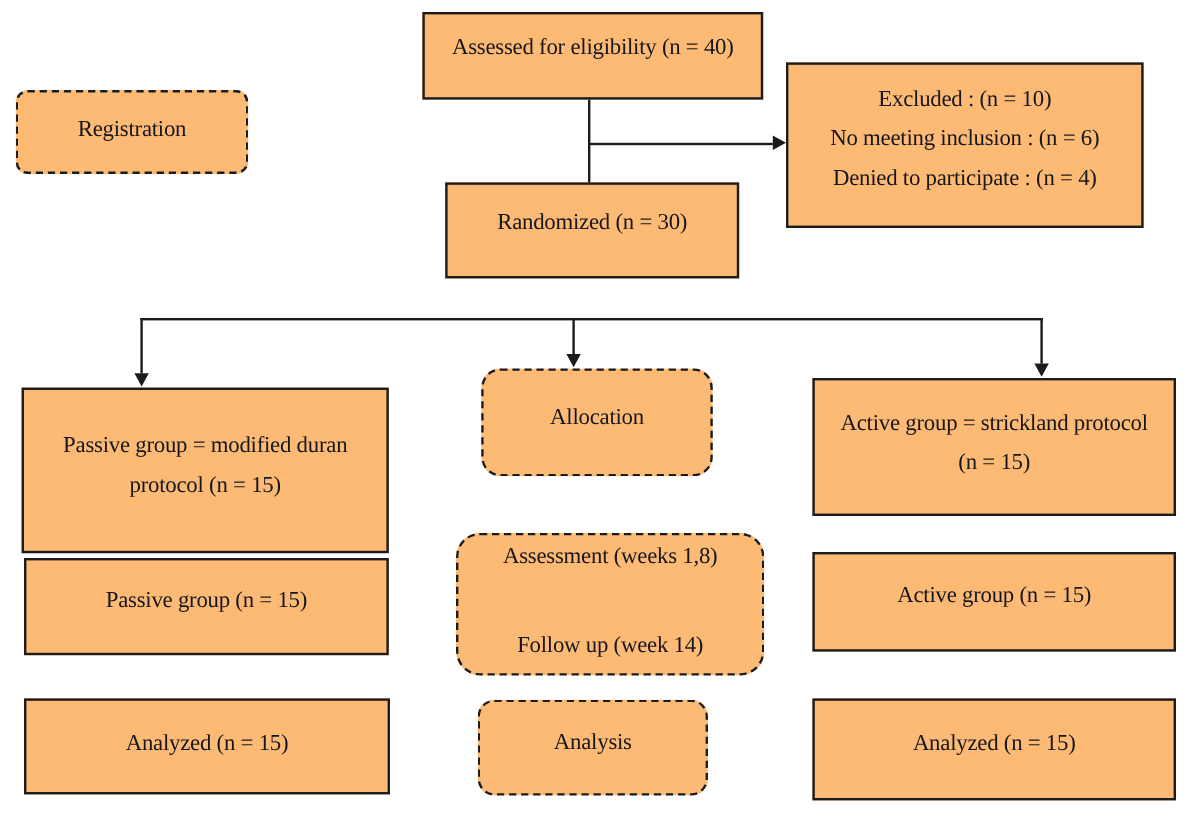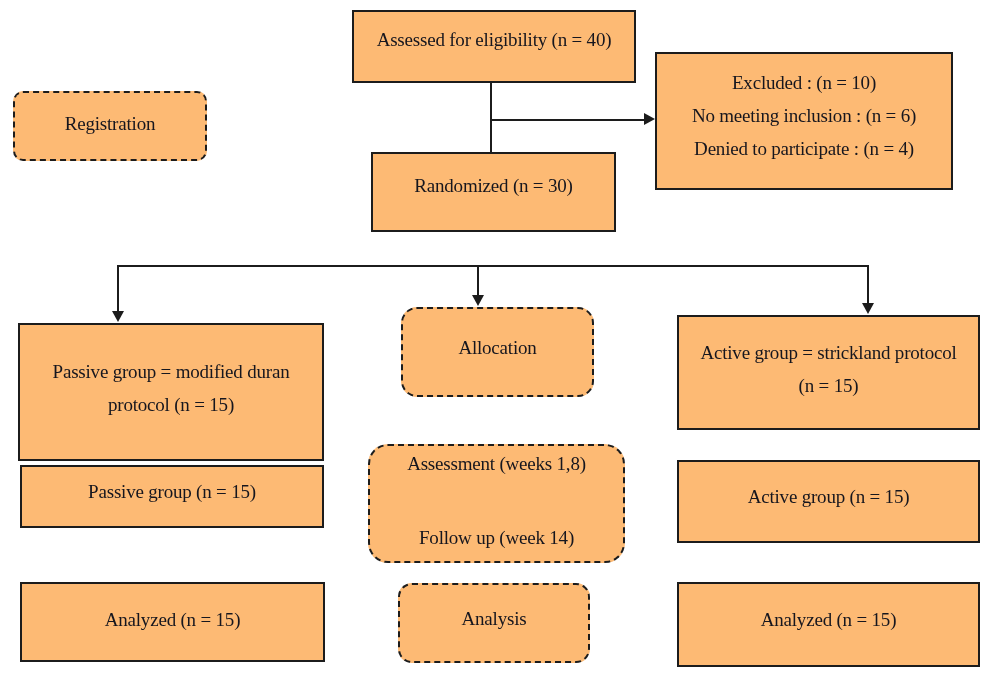--- a/index.html
+++ b/index.html
@@ -41,28 +41,28 @@
   }
   .arrow-right {
     position: absolute; width: 0; height: 0;
     border-top: 6px solid transparent;
     border-bottom: 6px solid transparent;
     border-left: 11px solid #1c1c1c;
   }
 
   
   #assessed        { left: 352px; top: 10px;  width: 284px; height: 73px;  padding-bottom: 14px; }
-  #registration    { left: 13px;  top: 91px;  width: 194px; height: 70px;  border-radius: 10px; padding-bottom: 6px; text-align: center; }
+  #registration    { left: 13px;  top: 75px;  width: 194px; height: 70px;  border-radius: 10px; padding-bottom: 6px; text-align: center; }
   #excluded        { left: 655px; top: 52px;  width: 298px; height: 138px; padding-bottom: 12px; }
   #randomized      { left: 371px; top: 152px; width: 245px; height: 80px;  padding-bottom: 14px; }
   #passive-protocol{ left: 18px;  top: 323px; width: 306px; height: 138px; padding-bottom: 8px; }
   #allocation      { left: 401px; top: 307px; width: 193px; height: 90px;  border-radius: 16px; padding-bottom: 10px; }
   #active-protocol { left: 677px; top: 315px; width: 303px; height: 115px; padding-bottom: 8px; }
-  #passive-group   { left: 20px;  top: 465px; width: 304px; height: 63px;  padding-bottom: 10px; }
-  #assessment      { left: 368px; top: 444px; width: 257px; height: 119px; border-radius: 20px; padding-bottom: 6px; gap: 41px; }
+  #passive-group   { left: 20px;  top: 465px; width: 304px; height: 81px;  padding-bottom: 10px; }
+  #assessment      { left: 380px; top: 444px; width: 257px; height: 119px; border-radius: 20px; padding-bottom: 6px; gap: 41px; }
   #active-group    { left: 677px; top: 460px; width: 303px; height: 83px;  padding-bottom: 10px; }
   #analyzed-passive{ left: 20px;  top: 582px; width: 305px; height: 80px;  padding-bottom: 6px; }
   #analysis        { left: 398px; top: 583px; width: 192px; height: 80px;  border-radius: 14px; padding-bottom: 10px; }
   #analyzed-active { left: 677px; top: 582px; width: 303px; height: 85px;  padding-bottom: 10px; }
 
   
   #conn-assessed-randomized { left: 490px; top: 83px;  height: 69px; }
   #conn-excluded-line       { left: 490px; top: 119px; width: 154px; }
   #conn-excluded-head       { left: 644px; top: 113px; }
   #conn-branch              { left: 117px; top: 265px; width: 752px; }

